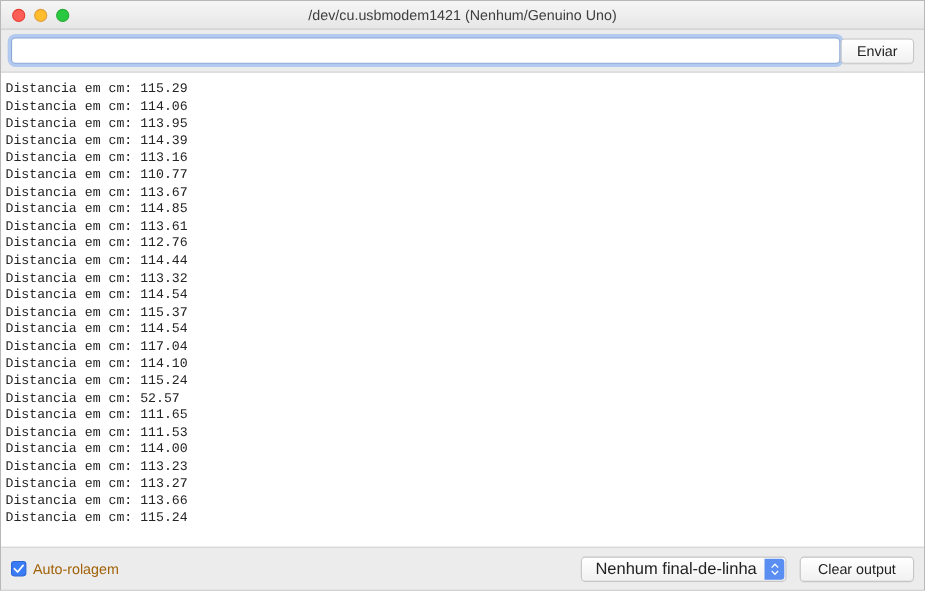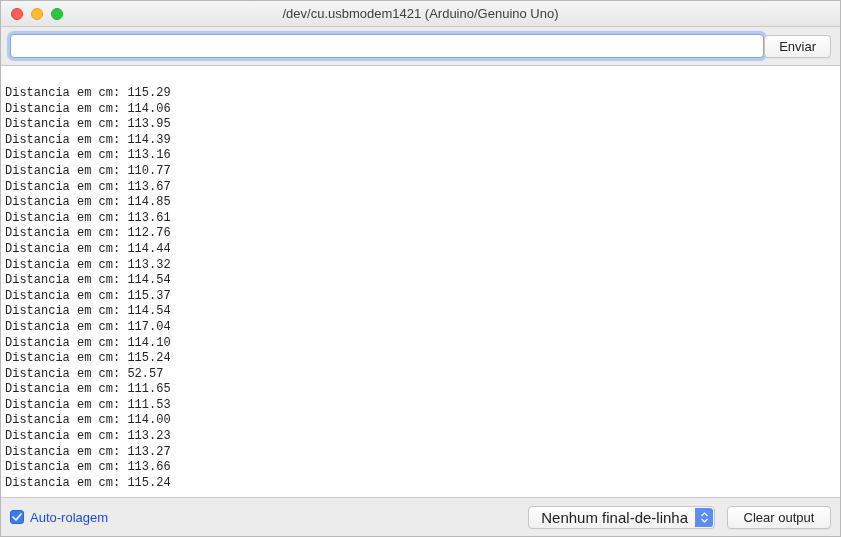--- a/index.html
+++ b/index.html
@@ -73,42 +73,42 @@
     cursor: pointer;
     display: inline-flex;
     align-items: center;
     box-shadow: 0 1px 0 rgba(0,0,0,0.04);
   }
   .output {
     flex: 1;
     background: #ffffff;
     border-top: 1px solid #c9c9c9;
     border-bottom: 1px solid #c9c9c9;
-    padding: 20px 4px;
+    padding: 8px 4px;
     font-family: "Menlo", "Courier New", monospace;
     font-size: 12px;
     line-height: 15.6px;
     color: #242424;
     white-space: pre;
     overflow: hidden;
   }
   .bottombar {
     height: 38px;
     display: flex;
     align-items: center;
     padding: 0 9px;
     gap: 12px;
     background: #ececec;
   }
   .checkbox-wrap {
     display: flex;
     align-items: center;
     gap: 6px;
     font-size: 13px;
-    color: #1d4ed8;
+    color: #a16207;
     flex: 0 0 auto;
     cursor: pointer;
   }
   .checkbox {
     width: 14px; height: 14px;
     border-radius: 3px;
     background: #3a7cf5;
     border: 0.5px solid #2c66d6;
     display: inline-flex;
     align-items: center;
@@ -151,21 +151,21 @@
 <body>
 
 <div class="window">
 
   <div class="titlebar">
     <div class="traffic-lights">
       <div class="tlight close"></div>
       <div class="tlight min"></div>
       <div class="tlight max"></div>
     </div>
-    <div class="title">/dev/cu.usbmodem1421 (Arduino/Genuino Uno)</div>
+    <div class="title">/dev/cu.usbmodem1421 (Nenhum/Genuino Uno)</div>
   </div>
 
   <div class="toolbar">
     <input class="send-input" type="text" value="" style="">
     <button class="btn">Enviar</button>
   </div>
 
   <div class="output" id="serial-output">Distancia em cm: 115.29
 Distancia em cm: 114.06
 Distancia em cm: 113.95

